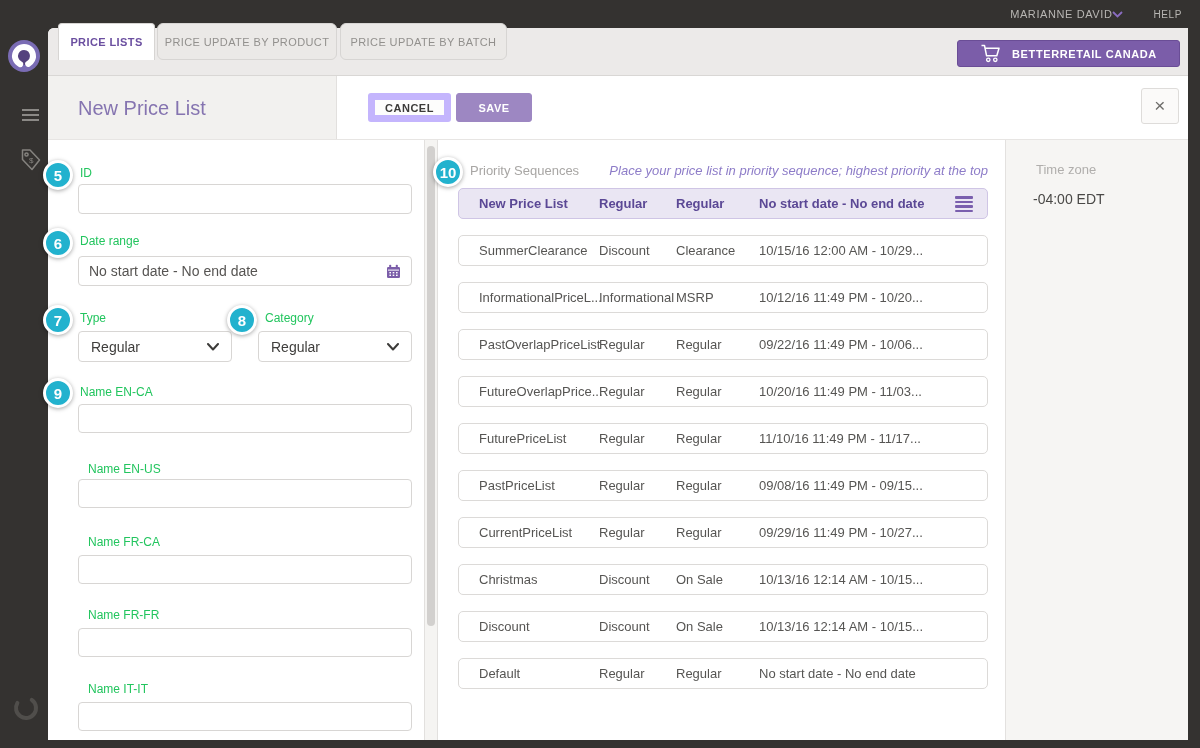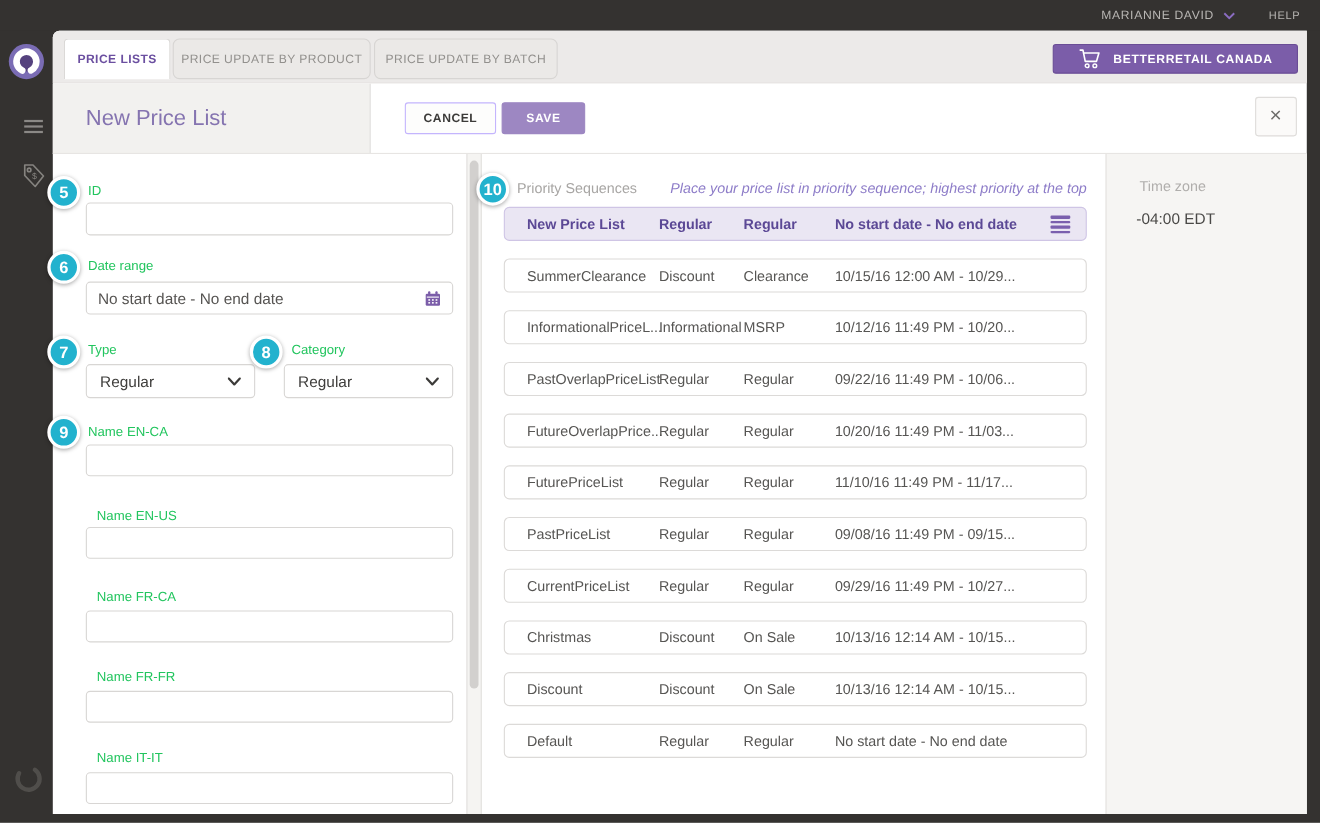--- a/index.html
+++ b/index.html
@@ -8,58 +8,58 @@
     position: relative;
     background: #343230;
     font-family: "Liberation Sans", sans-serif;
     overflow: hidden;
   }
   .abs { position:absolute; }
 
   
   .topbar { left:0; top:0; width:1200px; height:28px; background:#343230;
     display:flex; align-items:center; justify-content:flex-end; padding-right:18px; }
-  .topbar .user { display:flex; align-items:center; gap:9px; cursor:pointer; }
+  .topbar .user { display:flex; align-items:center; cursor:pointer; }
   .topbar .user-name { font-size:11px; letter-spacing:.6px; color:#b8b6b3; }
   .topbar .help { font-size:10px; letter-spacing:.6px; color:#b8b6b3; margin-left:30px; cursor:pointer; }
 
   
   .logo { left:7px; top:39px; width:34px; height:34px; cursor:pointer; }
   .menu-icon { left:22px; top:109px; width:17px; cursor:pointer; }
   .menu-icon i { display:block; width:17px; height:2px; background:#8b8986; margin-bottom:3px; }
   .tag-icon { left:19px; top:147px; width:24px; height:26px; cursor:pointer; }
   .spinner-icon { left:11px; top:693px; width:30px; height:30px; }
 
   
   .panel { left:48px; top:28px; width:1140px; height:712px; background:#fff; border-radius:6px 0 0 0; }
 
   
   .tabstrip { left:48px; top:28px; width:1140px; height:48px; background:#eceae9;
     border-radius:6px 0 0 0; border-bottom:1px solid #d9d7d5; }
-  .tab { top:35px; height:37px; display:flex; align-items:center; justify-content:center;
+  .tab { top:23px; height:37px; display:flex; align-items:center; justify-content:center;
     font-size:11px; letter-spacing:.4px; border:1px solid #d7d5d3; border-bottom:none;
     border-radius:4px 4px 0 0; cursor:pointer; z-index:3; }
   .tab-active { left:58px; width:97px; background:#fff; color:#6b4fa0; font-weight:bold; }
   .tab-idle  { background:#ebe9e7; color:#92908d; border-bottom:1px solid #d7d5d3;border-radius:6px; }
   .tab-2 { left:157px; width:180px; }
   .tab-3 { left:340px; width:167px; }
 
   .store-btn { left:957px; top:40px; width:223px; height:27px; background:#7b5da9;
     border:1px solid #6a4d96; border-radius:3px; display:flex; align-items:center; justify-content:center;
     gap:11px; color:#fff; font-size:11px; font-weight:bold; letter-spacing:.6px; cursor:pointer; z-index:3; }
 
   
   .title-area { left:48px; top:76px; width:289px; height:64px; background:#f2f1ef;
     border-right:1px solid #e2e0de; display:flex; align-items:center; padding-left:30px; }
   .page-title { font-size:20px; color:#8574b0; }
   .header-line { left:48px; top:139px; width:1140px; height:1px; background:#e7e5e3; }
   .btn { display:flex; align-items:center; justify-content:center; font-size:11px; font-weight:bold;
     letter-spacing:.5px; border-radius:3px; cursor:pointer; }
   .btn-cancel { left:368px; top:93px; width:83px; height:29px; background:#fdfdfc;
-    border:1px solid #c4b5fd; color:#3c3b39; }
+    border:7px solid #c4b5fd; color:#3c3b39; }
   .btn-save { left:456px; top:93px; width:76px; height:29px; background:#9d87c2;
     border:1px solid #9d87c2; color:#fff; }
   .btn-close { left:1141px; top:88px; width:38px; height:36px; background:#fbfaf9;
     border:1px solid #dedcda; color:#6e6d6b; font-size:19px; font-weight:normal; }
 
   
   .badge { width:30px; height:30px; border-radius:50%; background:#22b2ce; border:3px solid #fff;
     color:#fff; font-size:15px; font-weight:bold; display:flex; align-items:center; justify-content:center;
     box-shadow:0 1px 4px rgba(0,0,0,.35); z-index:5; }
   .flabel { font-size:12px; color:#22c55e; }

